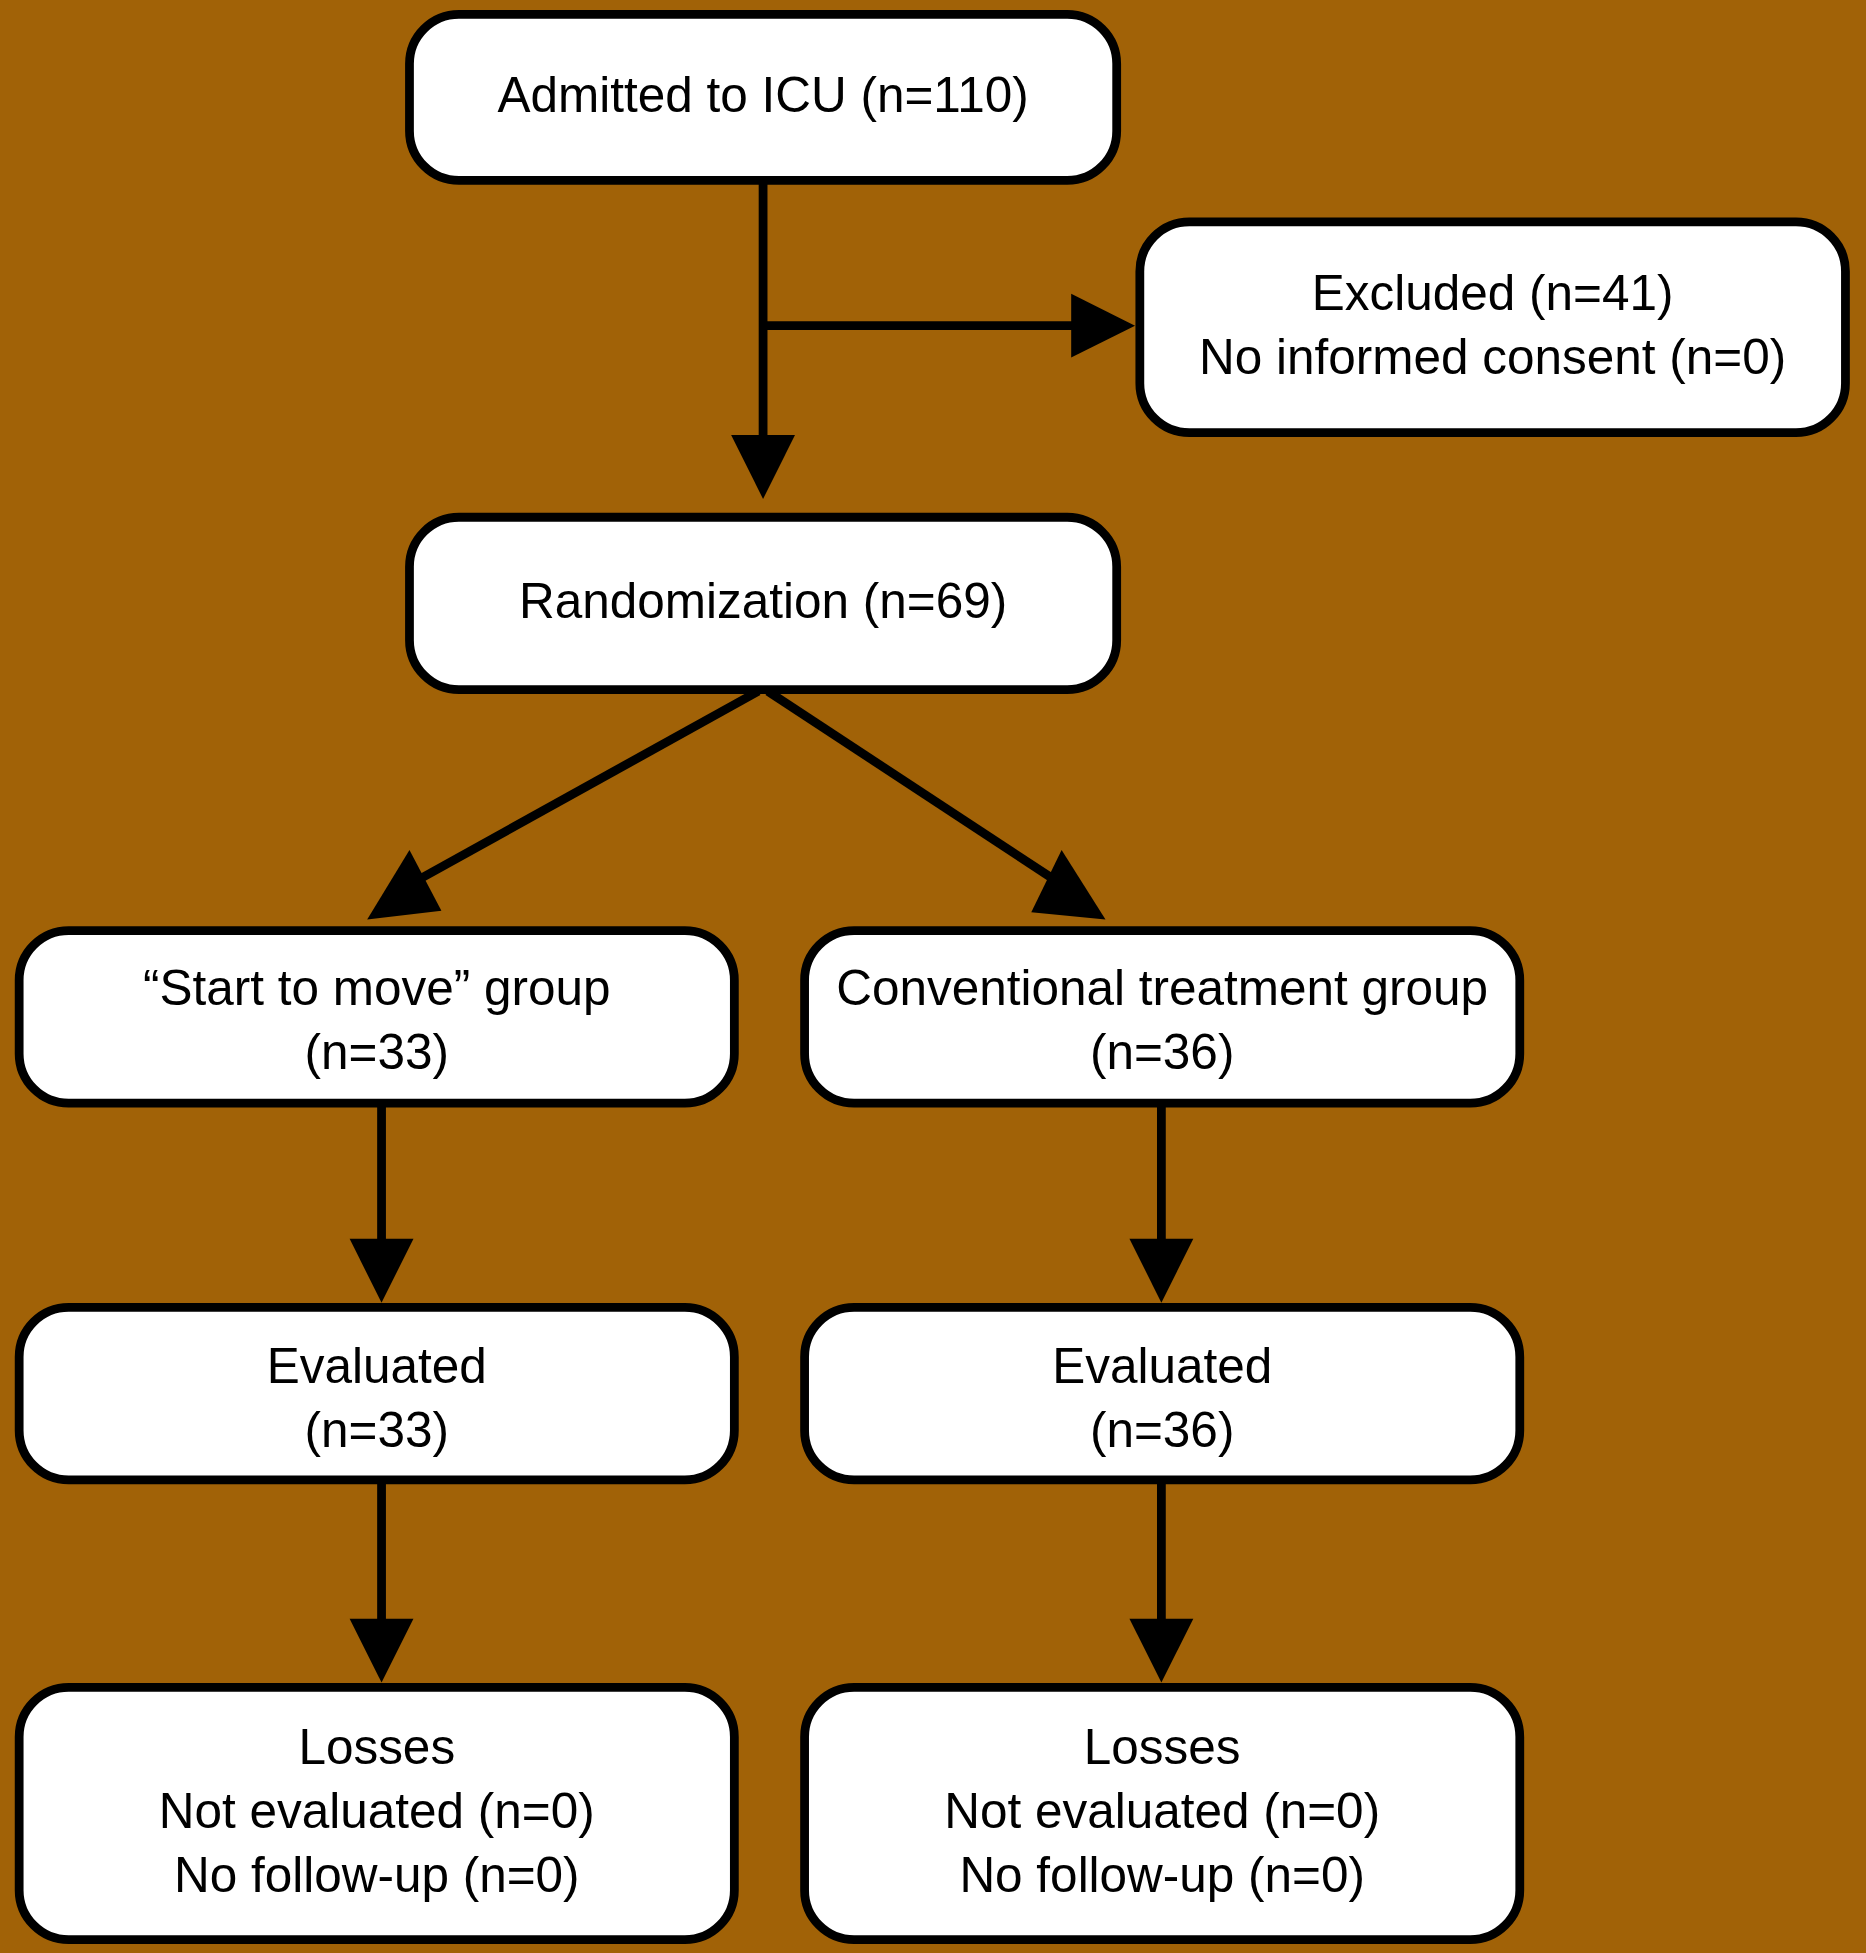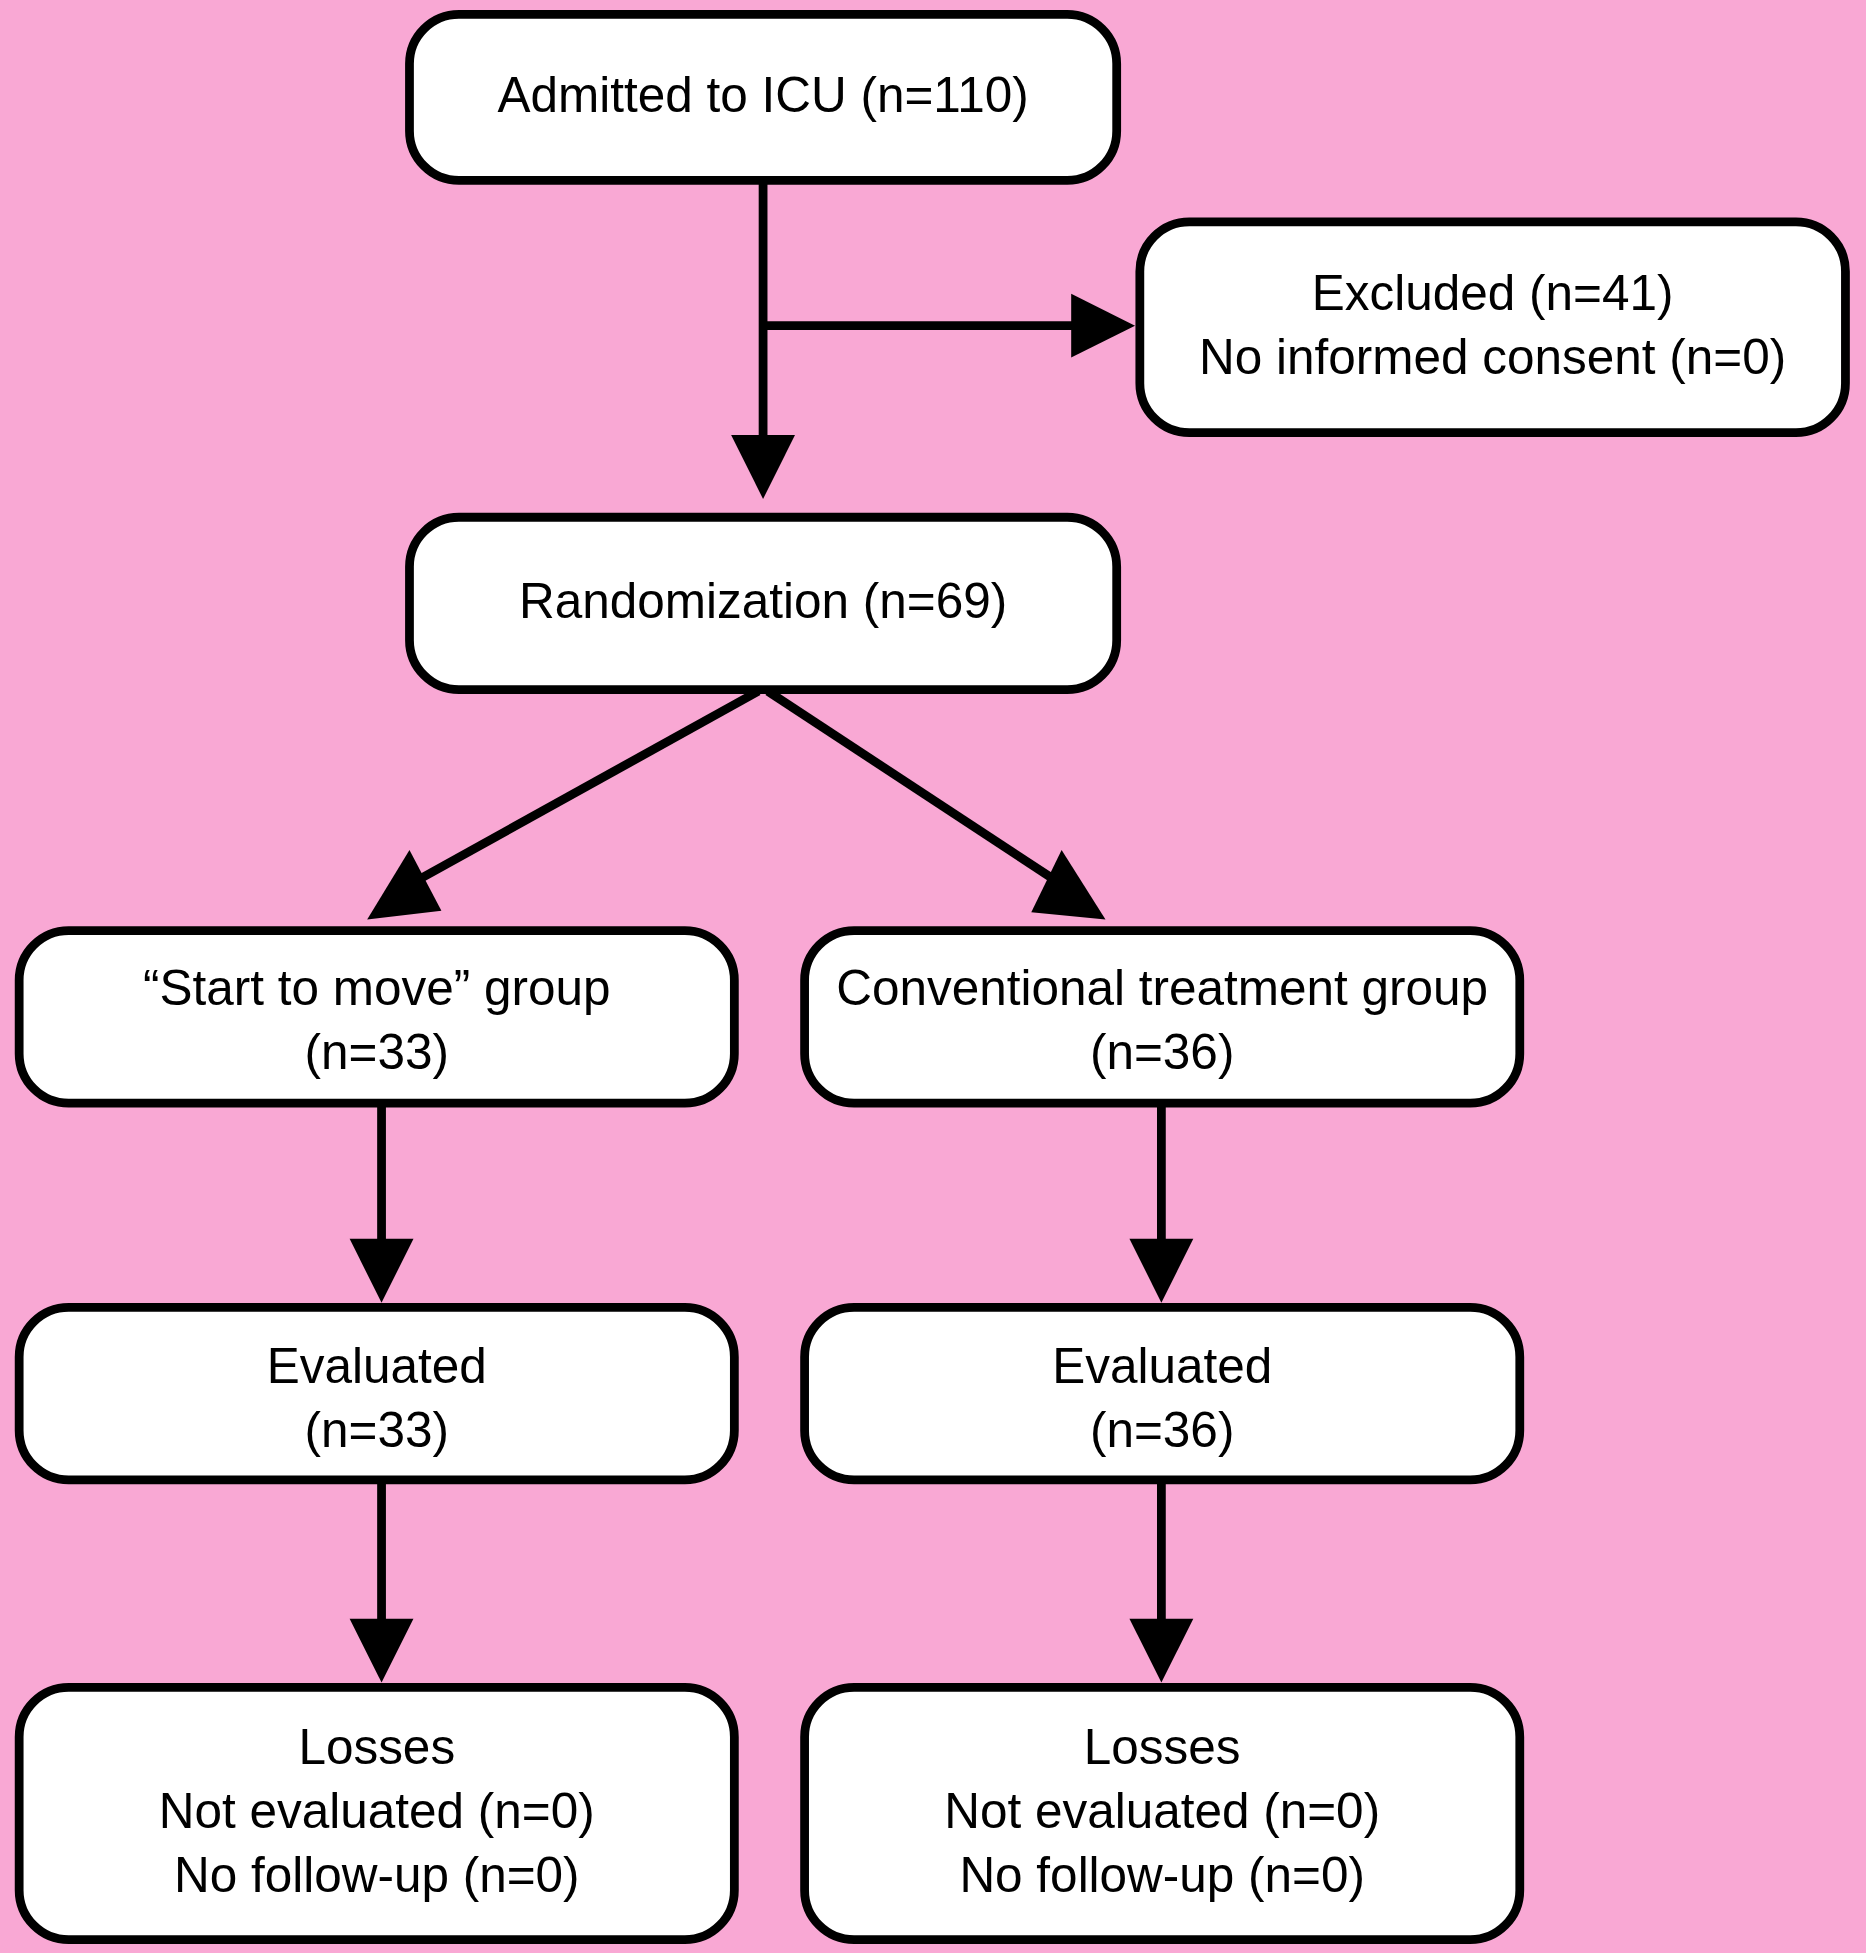--- a/index.html
+++ b/index.html
@@ -10,21 +10,21 @@
   body {
     width: 1867px;
     height: 1954px;
     overflow: hidden;
     font-family: "Liberation Sans", sans-serif;
   }
   #flow-root {
     position: relative;
     width: 1867px;
     height: 1954px;
-    background: #f9a8d4;
+    background: #a16207;
   }
   svg#flow-svg {
     position: absolute;
     top: 0;
     left: 0;
     width: 1867px;
     height: 1954px;
     display: block;
   }
   .node-box {

